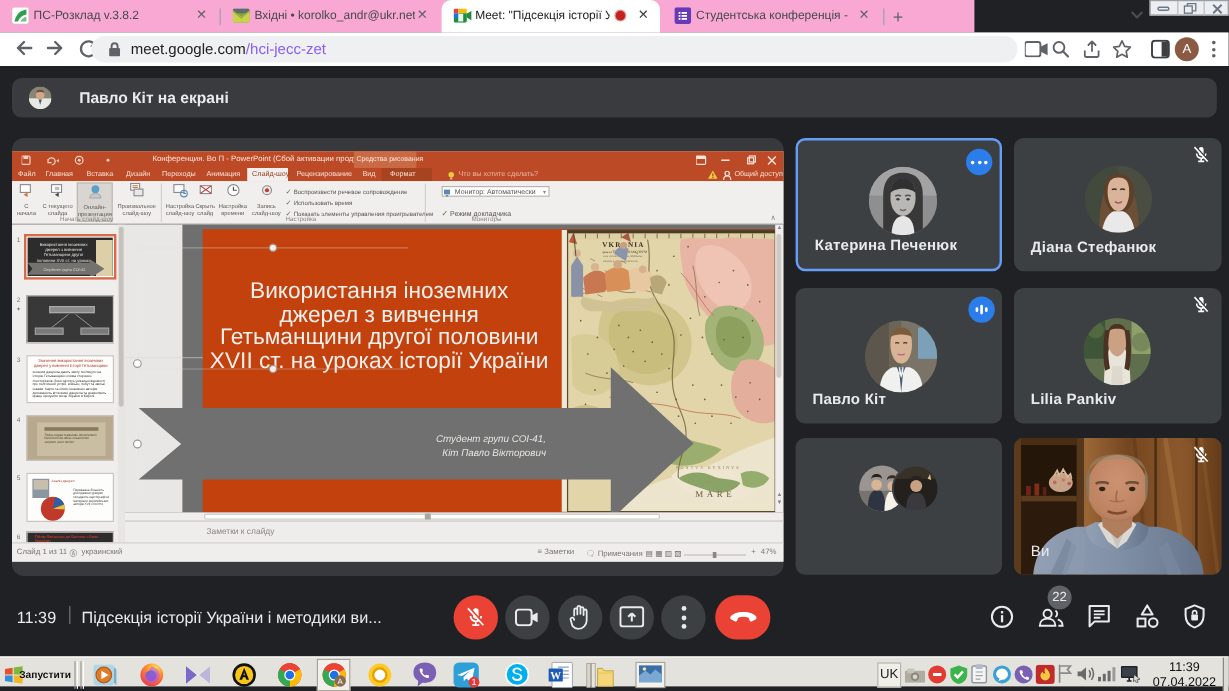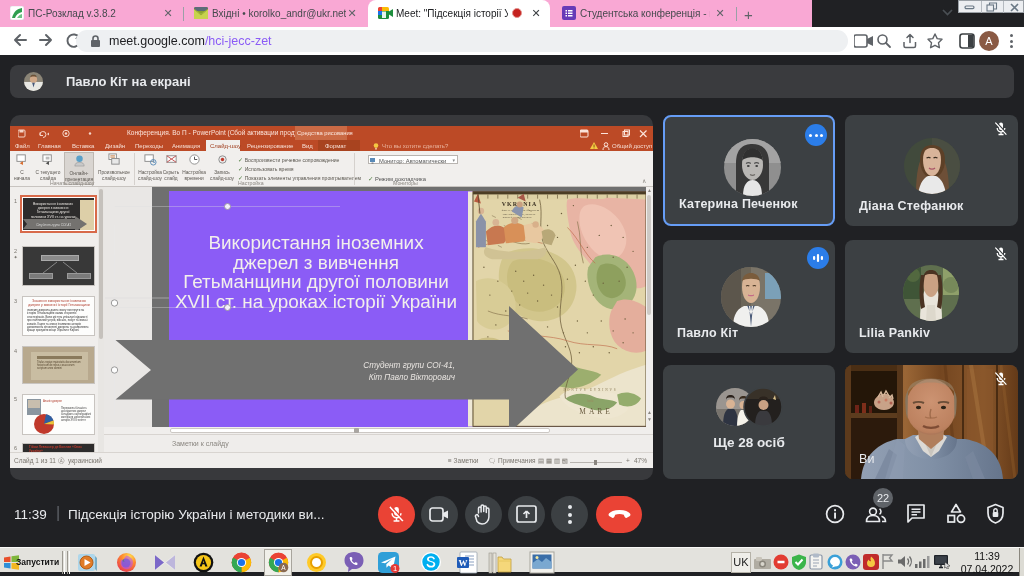--- a/index.html
+++ b/index.html
@@ -297,21 +297,21 @@
         <span class="abs" style="left:383px;top:29px;font-size:5.2px;color:#8a8680;">Мониторы</span>
         <span class="abs" style="left:632px;top:26px;font-size:6px;color:#8a8680;">∧</span>
       </div>
 
       <div class="abs" style="left:0;top:61px;width:643px;height:265px;background:#6f6f6f;overflow:hidden;">
 
         <div class="abs" style="left:0;top:0;width:94px;height:265px;background:#f0eeec;"></div>
 
         <div class="abs" style="left:94px;top:0;width:48px;height:240px;background:#e9e7e5;"></div>
 
-        <div class="abs" style="left:159px;top:4px;width:477px;height:236px;background:#8b5cf6;overflow:hidden;">
+        <div class="abs" style="left:159px;top:4px;width:477px;height:236px;background:#c2410c;overflow:hidden;">
           <div class="abs" style="left:2px;top:42px;width:290px;text-align:center;font-size:18.9px;line-height:19.6px;color:#f2efec;white-space:nowrap;">Використання іноземних<br>джерел з вивчення<br>Гетьманщини другої половини<br>XVII ст. на уроках історії України</div>
 
           <svg class="abs" style="left:299px;top:0px;" width="178" height="236" viewBox="0 0 179 236">
             <rect width="179" height="236" fill="#e2d5a9"></rect>
             <rect x="0" y="0" width="5" height="236" fill="#efe8d6"></rect>
             <rect x="5" y="0" width="174" height="3" fill="#4a3c24"></rect>
             <rect x="5" y="3" width="174" height="5" fill="#ddd0a4"></rect>
             <g stroke="#5a4a2c" stroke-width=".6">
                 <path d="M10 3 v4 M20 3 v4 M30 3 v4 M40 3 v4 M50 3 v4 M60 3 v4 M70 3 v4 M80 3 v4 M90 3 v4 M100 3 v4 M110 3 v4 M120 3 v4 M130 3 v4 M140 3 v4 M150 3 v4 M160 3 v4 M170 3 v4"></path>
               </g>
@@ -676,21 +676,20 @@
       <g clip-path="url(#c5b)">
         <rect x="28" width="40" height="40" fill="#23201e"></rect>
         <rect x="28" width="40" height="12" fill="#383128"></rect>
         <path d="M40 40 C40 30 42 26 45 24 L52 24 C55 26 57 30 57 40 Z" fill="#3a3a3e"></path>
         <circle cx="48.5" cy="18" r="5" fill="#c9a183"></circle>
         <path d="M43.5 15 C43.5 10.5 45.5 9.5 48.5 9.5 C51.5 9.5 53.5 10.5 53.5 15 C53.5 13 51.5 12.5 48.5 12.5 C45.5 12.5 43.5 13 43.5 15 Z" fill="#2a221c"></path>
         <path d="M58 12 L60 8 L61 13 Z" fill="#d9c08a"></path>
       </g>
       <circle cx="48" cy="20" r="19" fill="none" stroke="#3c4043" stroke-width="1.5"></circle>
     </svg>
-    <div style="position:absolute;left:0;width:172px;top:70px;text-align:center;color:#e8eaed;font-size:13.5px;font-weight:bold;">Ще 28 осіб</div>
   </div>
 
   <div class="tile" style="left:845px;top:310px;width:173px;height:114px;">
     <svg width="173" height="114" viewBox="0 0 173 114">
       <defs>
         <linearGradient id="wardg" x1="0" y1="0" x2="1" y2="0">
           <stop offset="0" stop-color="#84552c"></stop>
             <stop offset=".35" stop-color="#9a6636"></stop>
             <stop offset=".55" stop-color="#744620"></stop>
             <stop offset=".8" stop-color="#8a582c"></stop>
@@ -757,21 +756,21 @@
         <path d="M9 2.5 A2 2 0 0 1 11 4.5 V8 A2 2 0 0 1 7 8 V4.5 A2 2 0 0 1 9 2.5 Z" fill="#fff"></path>
         <path d="M5.2 8 A3.8 3.8 0 0 0 12.8 8 M9 11.8 V14.5 M6.5 14.5 H11.5" stroke="#fff" stroke-width="1.3" fill="none"></path>
         <path d="M3.5 2.5 L14.5 14.5" stroke="#fff" stroke-width="1.6"></path>
         <path d="M4.3 1.8 L15.3 13.8" stroke="#6b4a28" stroke-width="1.1"></path>
       </svg>
   </div>
 
   <div id="ctrl">
     <span style="position:absolute;left:14px;top:19px;color:#e8eaed;font-size:13.5px;">11:39</span>
     <span style="position:absolute;left:56px;top:16px;color:#5f6368;font-size:16px;">|</span>
-    <span style="position:absolute;left:68px;top:19px;color:#e8eaed;font-size:13.5px;">Підсекція історію України і методики ви...</span>
+    <span style="position:absolute;left:68px;top:19px;color:#e8eaed;font-size:13.5px;">Підсекція історії України і методики ви...</span>
     
     <div class="cbtn red" style="left:378px;top:8px;">
       <svg style="position:absolute;left:8px;top:8px;" width="21" height="21" viewBox="0 0 18 18">
           <path d="M9 2.5 A2 2 0 0 1 11 4.5 V8 A2 2 0 0 1 7 8 V4.5 A2 2 0 0 1 9 2.5 Z" fill="#fff"></path>
           <path d="M5.2 8 A3.8 3.8 0 0 0 12.8 8 M9 11.8 V14.5 M6.5 14.5 H11.5" stroke="#fff" stroke-width="1.3" fill="none"></path>
           <path d="M3.5 2.5 L14.5 14.5" stroke="#fff" stroke-width="1.6"></path>
           <path d="M4.3 1.8 L15.3 13.8" stroke="#ea4335" stroke-width="1.1"></path>
         </svg>
     </div>
     

